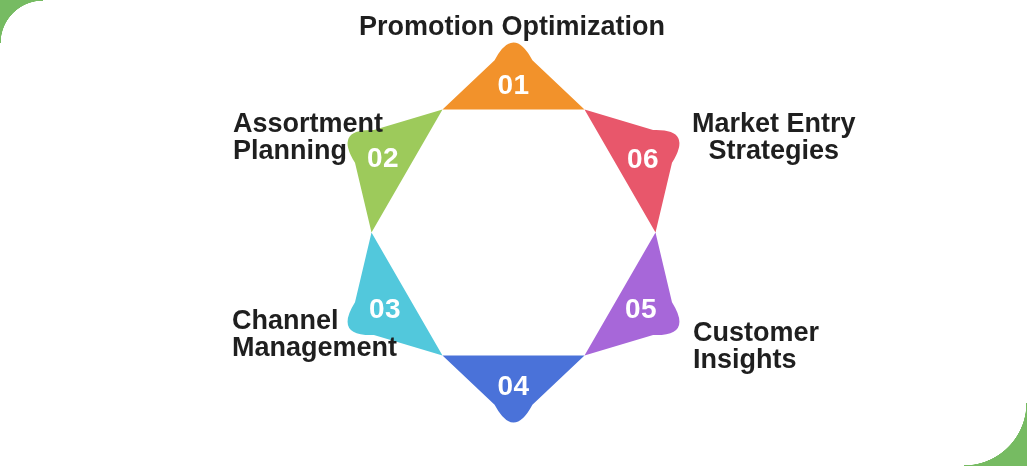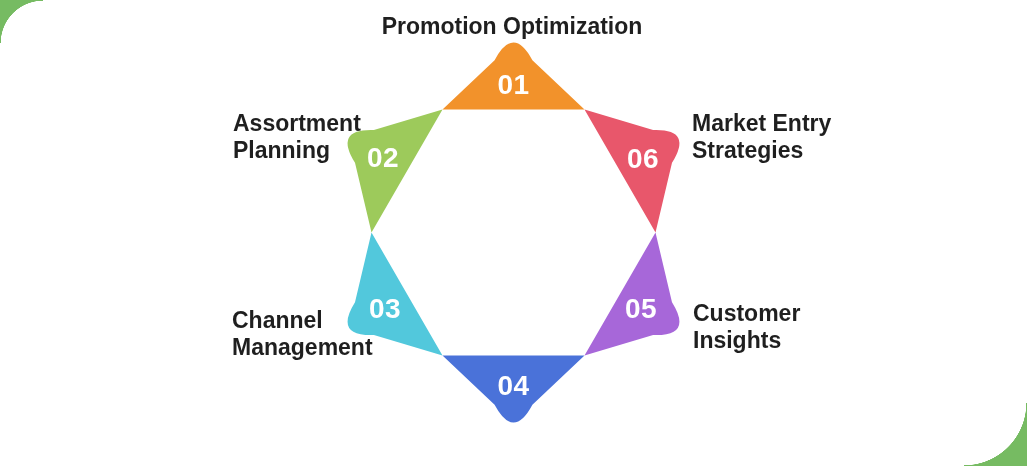--- a/index.html
+++ b/index.html
@@ -39,30 +39,30 @@
     fill: var(--num-color, #ffffff);
     font-family: "Liberation Sans", "DejaVu Sans", sans-serif;
     font-size: 28px;
     font-weight: 700;
     letter-spacing: 0.5px;
     text-anchor: middle;
   }
   .label {
     position: absolute;
     color: var(--text-color, #1f1f1f);
-    font-size: 23px;
+    font-size: 27px;
     line-height: 27px;
     font-weight: 700;
     white-space: pre-line;
   }
   .label-top    { left: 512px; top: 13px;  transform: translateX(-50%); text-align: center; white-space: nowrap; }
   .label-ul     { left: 233px; top: 110px; }
-  .label-ur     { left: 692px; top: 110px; }
+  .label-ur     { left: 692px; top: 110px; text-align: center; }
   .label-ll     { left: 232px; top: 307px; }
-  .label-lr     { left: 693px; top: 300px; }
+  .label-lr     { left: 693px; top: 319px; }
   .label-bottom { left: 511px; top: 423px; transform: translateX(-50%); text-align: center; white-space: nowrap; }
 </style>
 </head>
 <body>
 
 <div class="canvas">
 
   <div class="corner corner-tl"></div>
   <div class="corner corner-br"></div>
 

